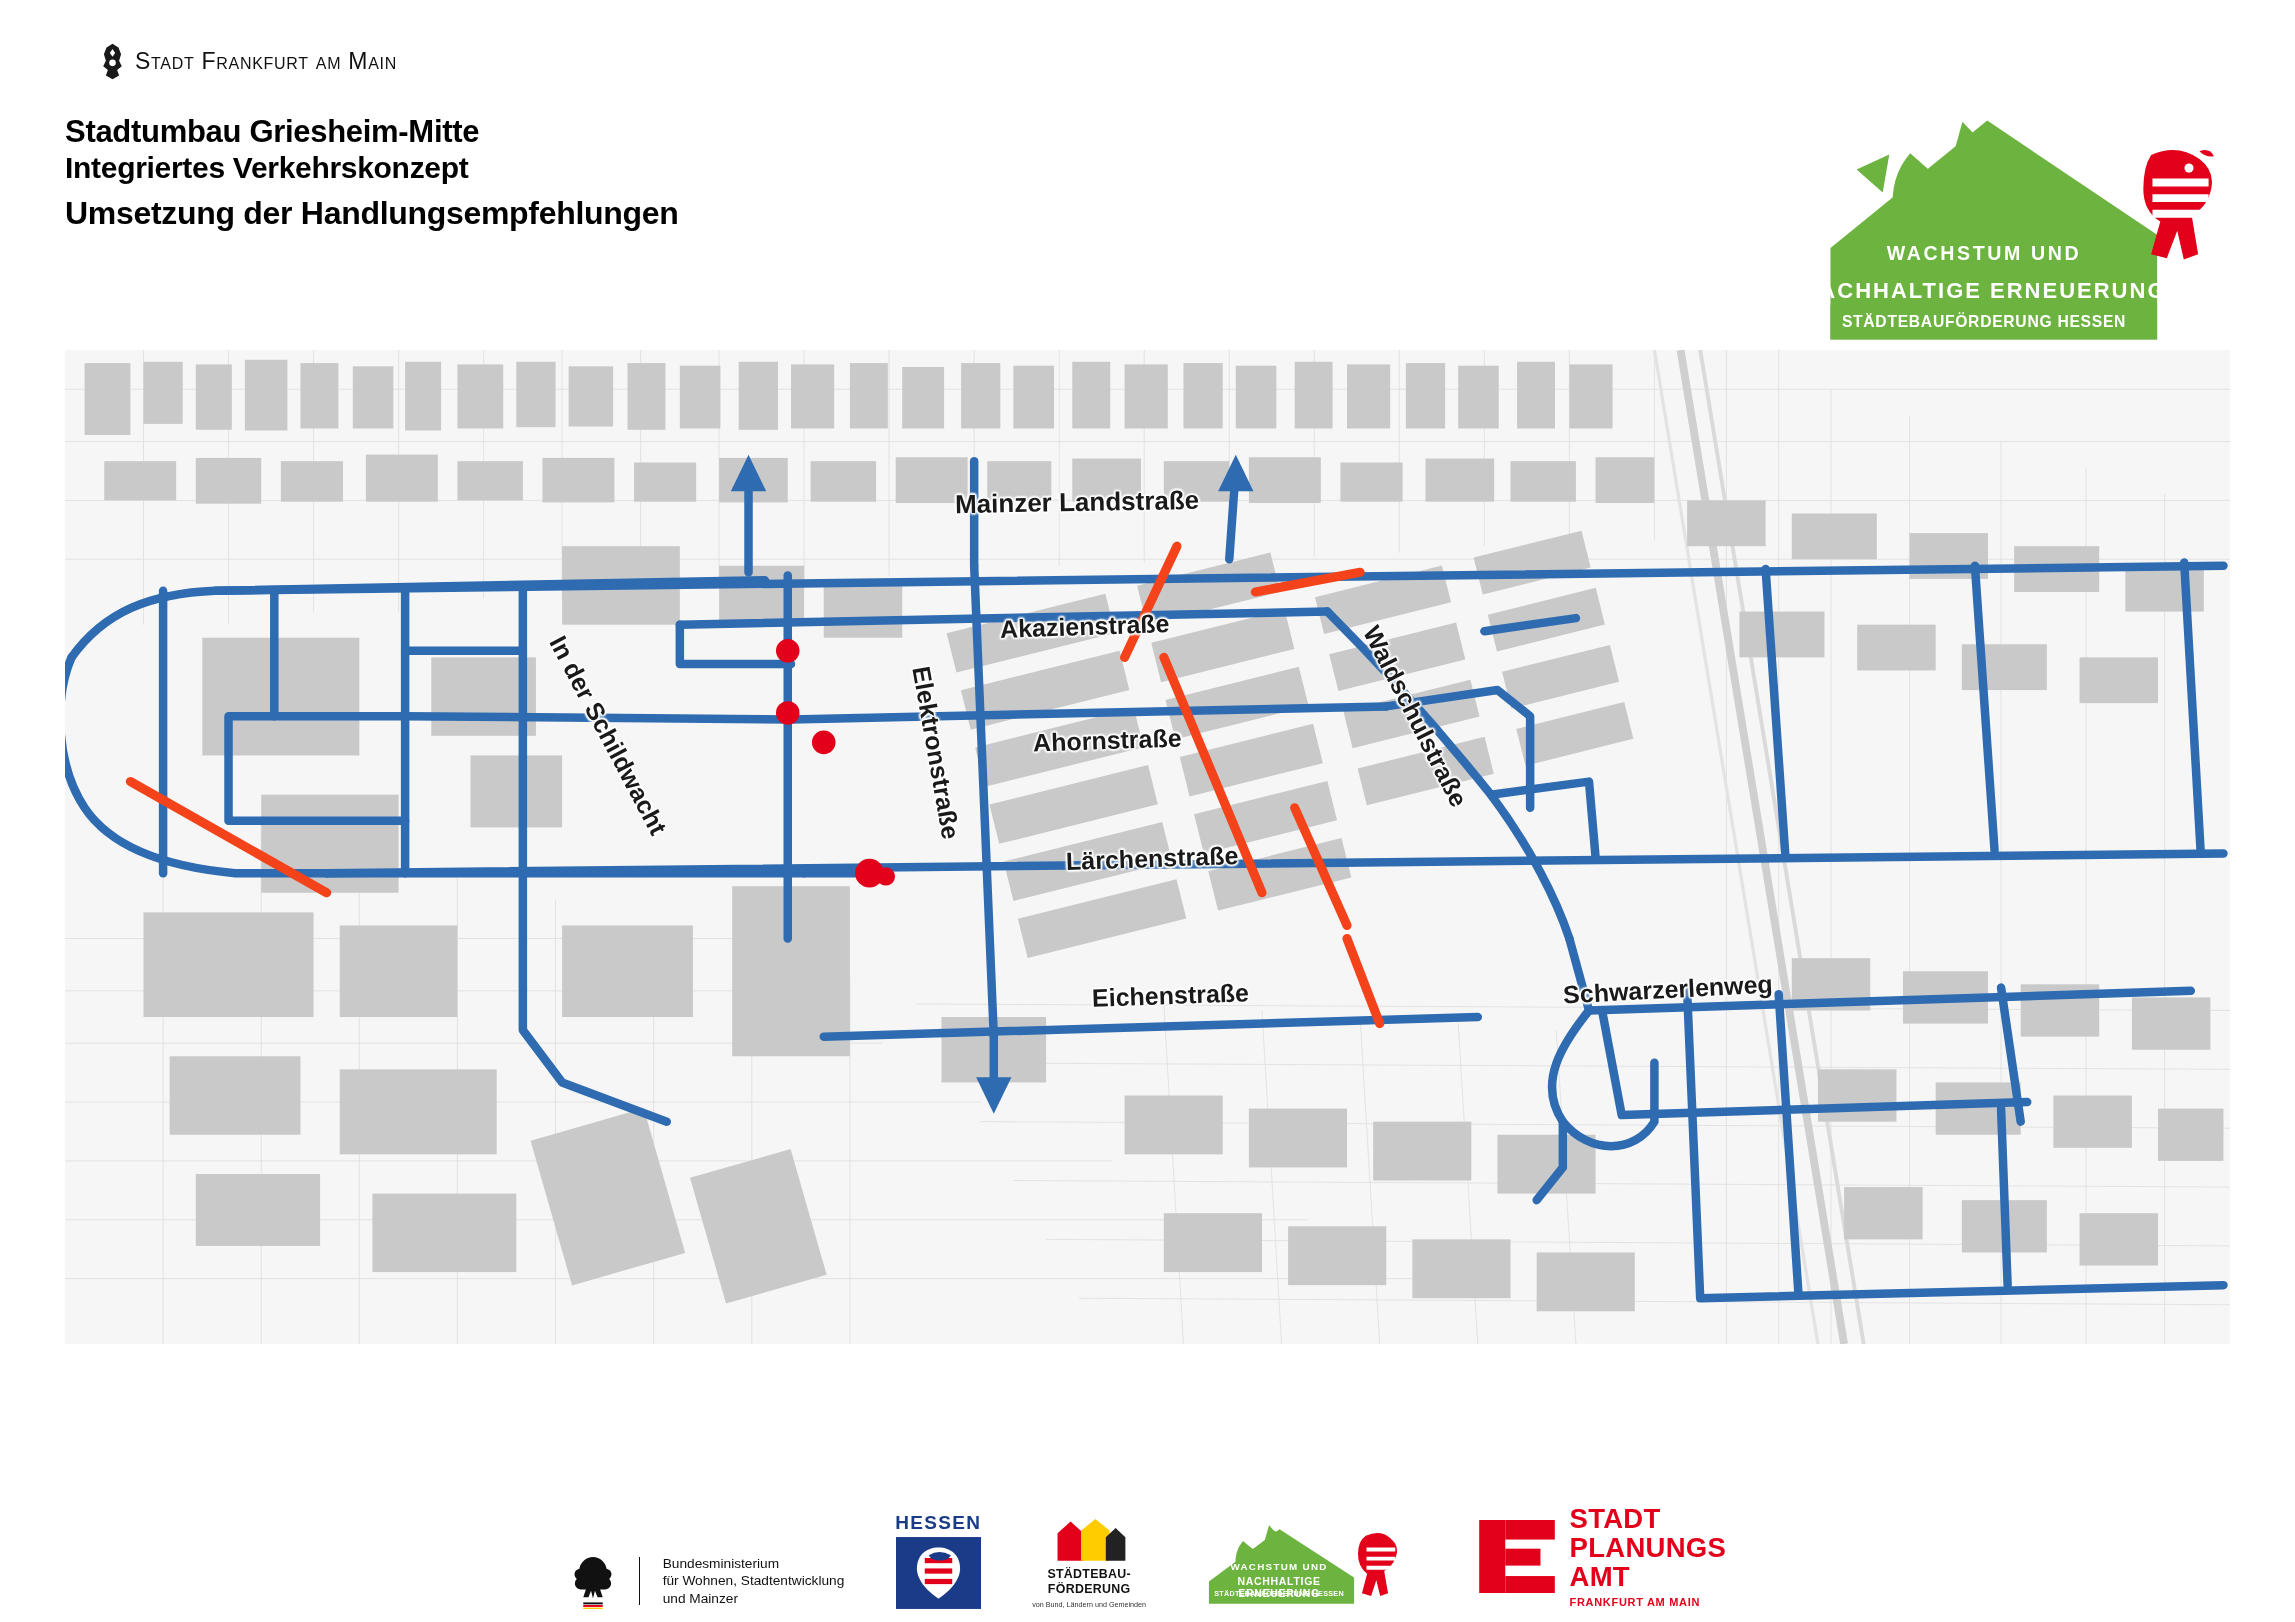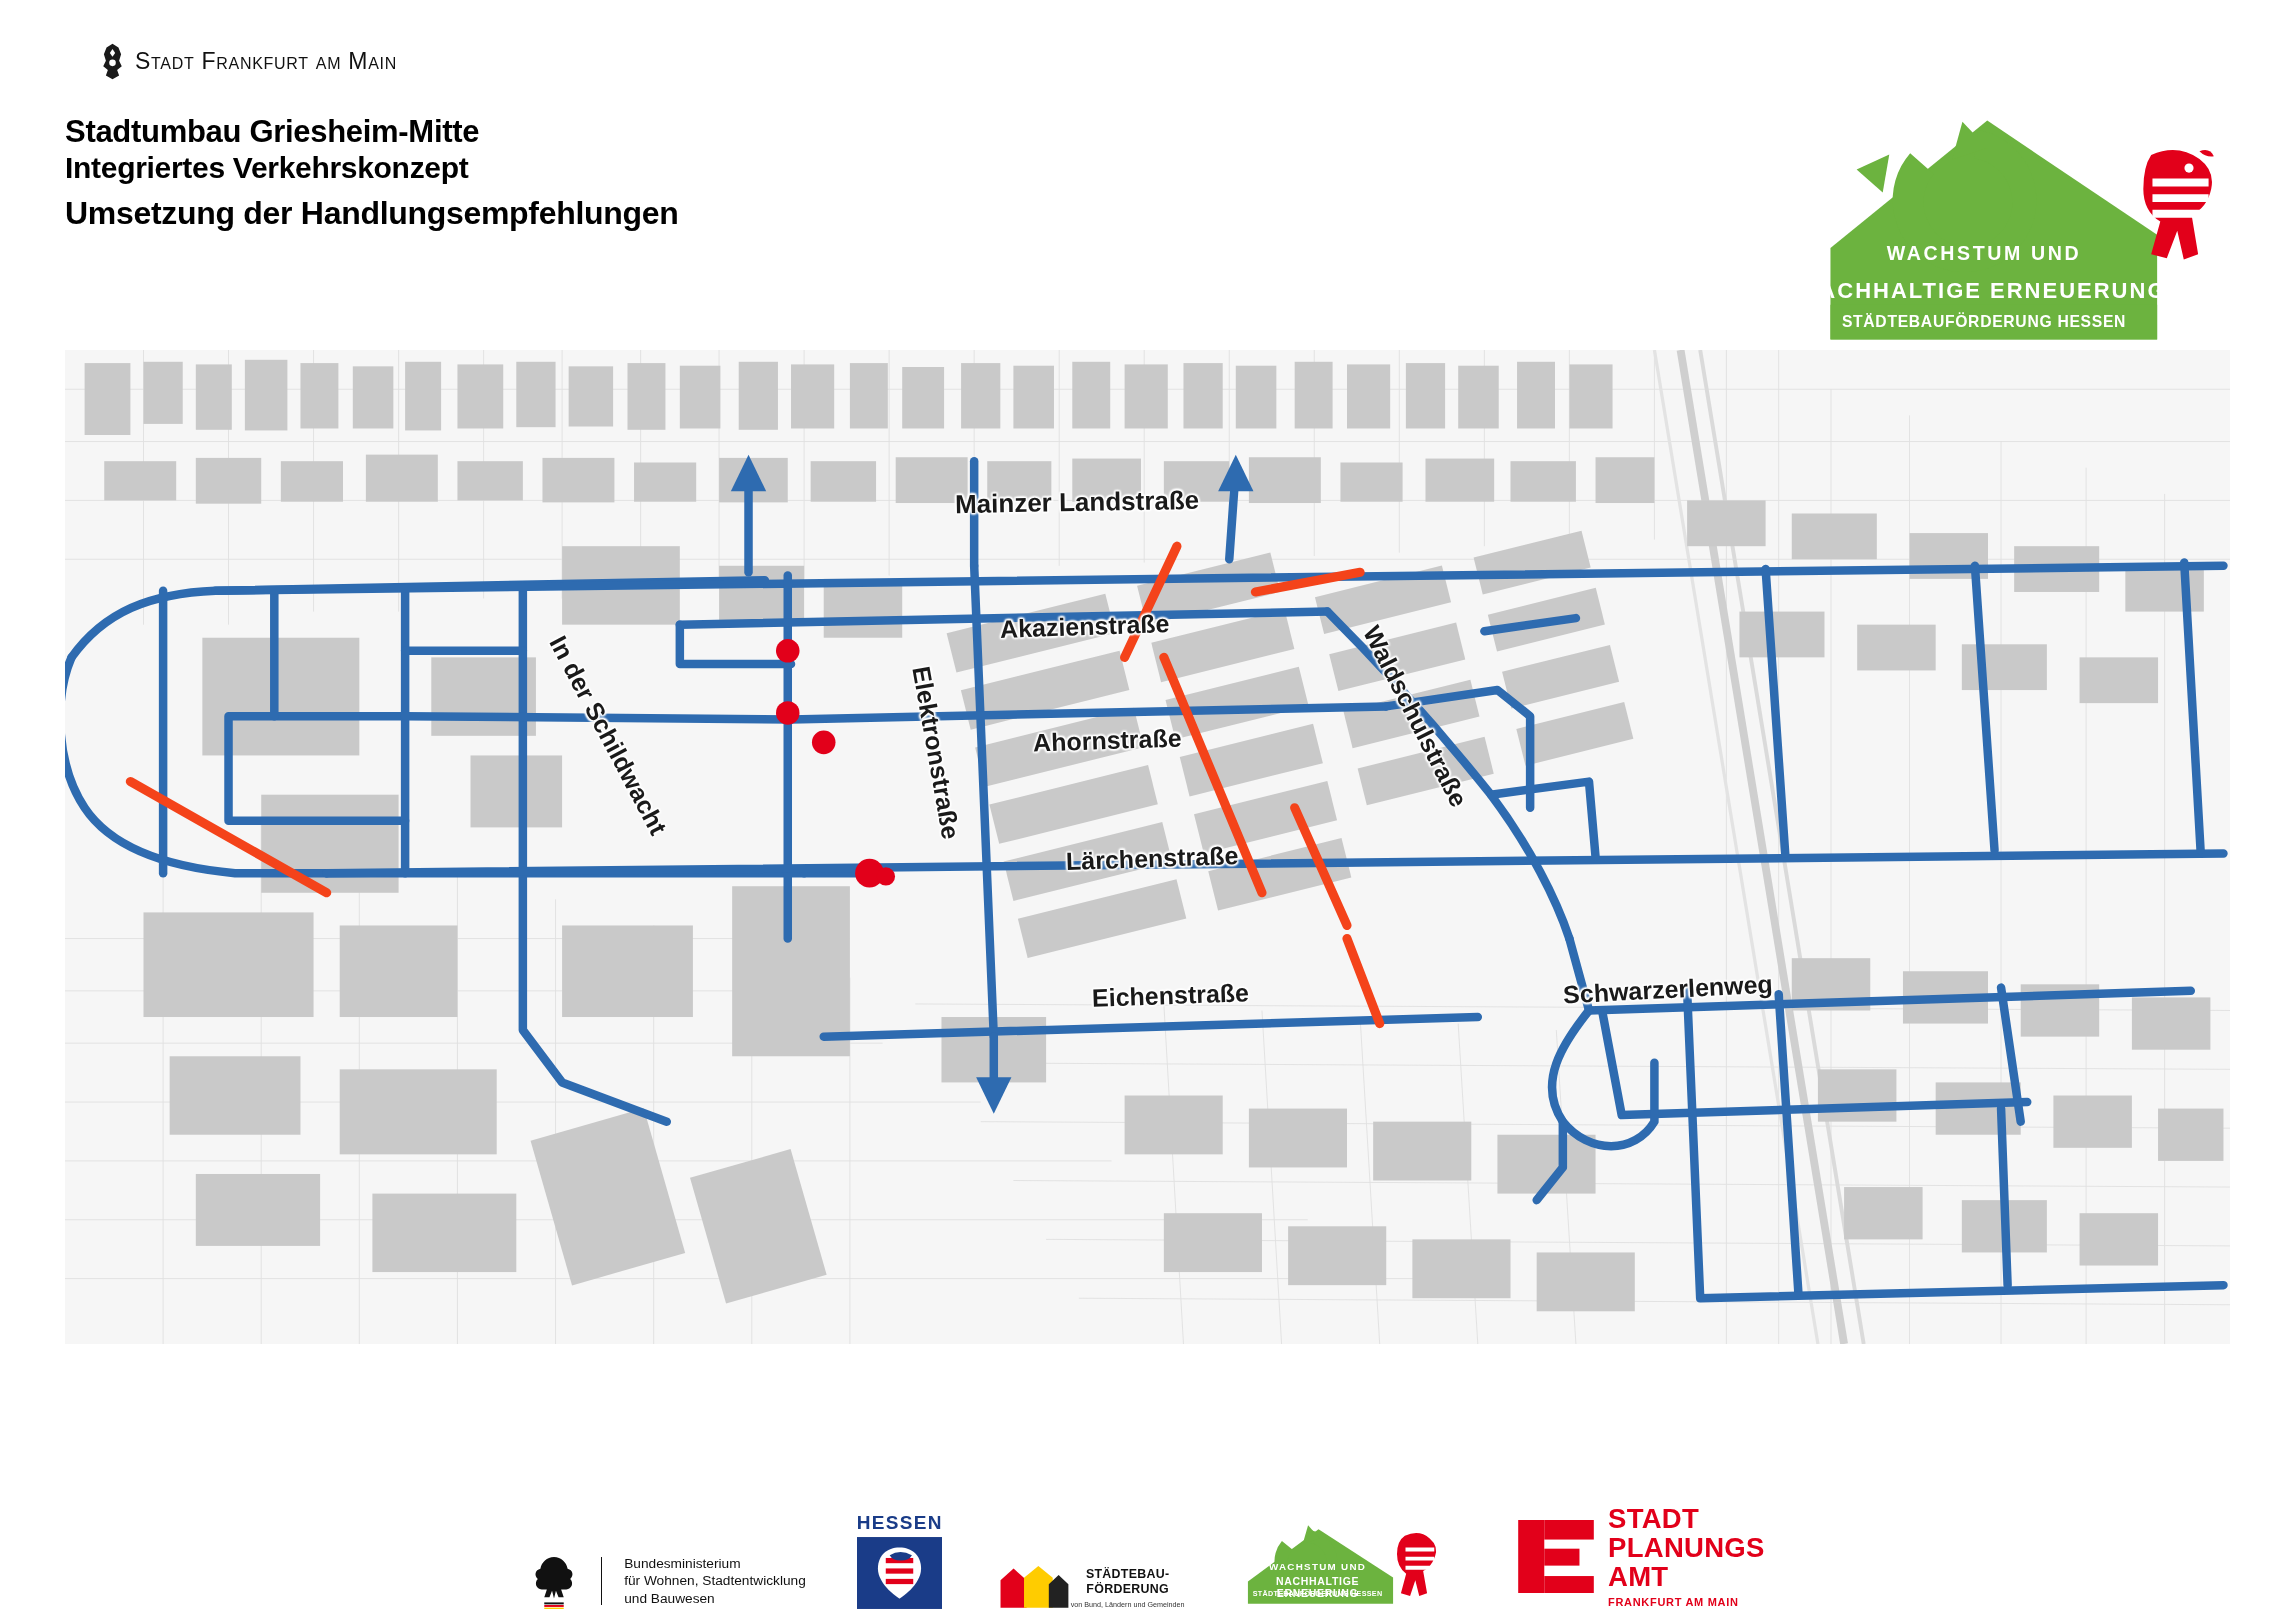--- a/index.html
+++ b/index.html
@@ -102,21 +102,21 @@
   #bmwsb { gap: 11.8px; }
   #bmwsb .bm-text { font-size: 13.7px; line-height: 1.28; color: #111; }
   #bmwsb .bm-text .b1 { font-weight: normal; }
 
   #hessen-logo { flex-direction: column; align-items: center; }
   #hessen-logo .hes-name {
     font-size: 19px; font-weight: bold; color: #1a3c88; letter-spacing: 1.3px;
     margin-bottom: 3.3px;
   }
 
-  #stbf { flex-direction: row; align-items: center; }
+  #stbf { flex-direction: column; align-items: center; }
   #stbf .sb-l1 { font-size: 12.4px; font-weight: bold; color: #111; letter-spacing: 0.3px; line-height: 1.2; text-align: center; }
   #stbf .sb-l2 { font-size: 7.2px; color: #333; text-align: center; margin-top: 3.3px; line-height: 1.25; }
 
   #wachstum-small { position: relative; width: 203px; height: 85px; }
   #wachstum-small .ws-t1 { position: absolute; left: 0; top: 37px; width: 164px; text-align: center; color: #fff; font-size: 9.8px; font-weight: bold; letter-spacing: 1.3px; }
   #wachstum-small .ws-t2 { position: absolute; left: 0; top: 51px; width: 164px; text-align: center; color: #fff; font-size: 10.5px; font-weight: bold; letter-spacing: 0.7px; }
   #wachstum-small .ws-t3 { position: absolute; left: 0; top: 65px; width: 164px; text-align: center; color: #fff; font-size: 7.2px; font-weight: bold; letter-spacing: 0.3px; }
 
   #stadtplanung { gap: 14.4px; align-items: center; margin-left: 28px; }
   #stadtplanung .sp-text { line-height: 1.05; }
@@ -415,21 +415,21 @@
                  L 22 68 L 30 68 L 34 58 L 37 70 L 40 58 L 44 68 L 52 68 L 48 56 L 56 56
                  C 64 56, 68 46, 62 40 C 68 34, 66 26, 58 24 C 56 14, 48 6, 37 6 Z" fill="#111"></path>
         <rect x="22" y="76" width="30" height="3" fill="#111"></rect>
         <rect x="22" y="80" width="30" height="3" fill="#e2001a"></rect>
         <rect x="22" y="84" width="30" height="3" fill="#ffcc00"></rect>
       </svg>
       <div style="width:1.3px;height:48px;background:#111;margin:0 10.5px;"></div>
       <div class="bm-text">
         <div class="b1">Bundesministerium</div>
         <div class="b1">für Wohnen, Stadtentwicklung</div>
-        <div class="b1">und Bauwesen</div>
+        <div class="b1">und Mainzer</div>
       </div>
     </div>
 
     <div class="footer-item" id="hessen-logo">
       <div class="hes-name">HESSEN</div>
       <svg width="85" height="72" viewBox="0 0 130 110">
         <rect x="0" y="0" width="130" height="110" fill="#1a3c88"></rect>
         <path d="M65 16 C 46 16, 32 28, 32 48 C 32 74, 65 94, 65 94 C 65 94, 98 74, 98 48 C 98 28, 84 16, 65 16 Z" fill="#ffffff"></path>
         <g fill="#e2001a">
           <rect x="44" y="32" width="42" height="8"></rect>

